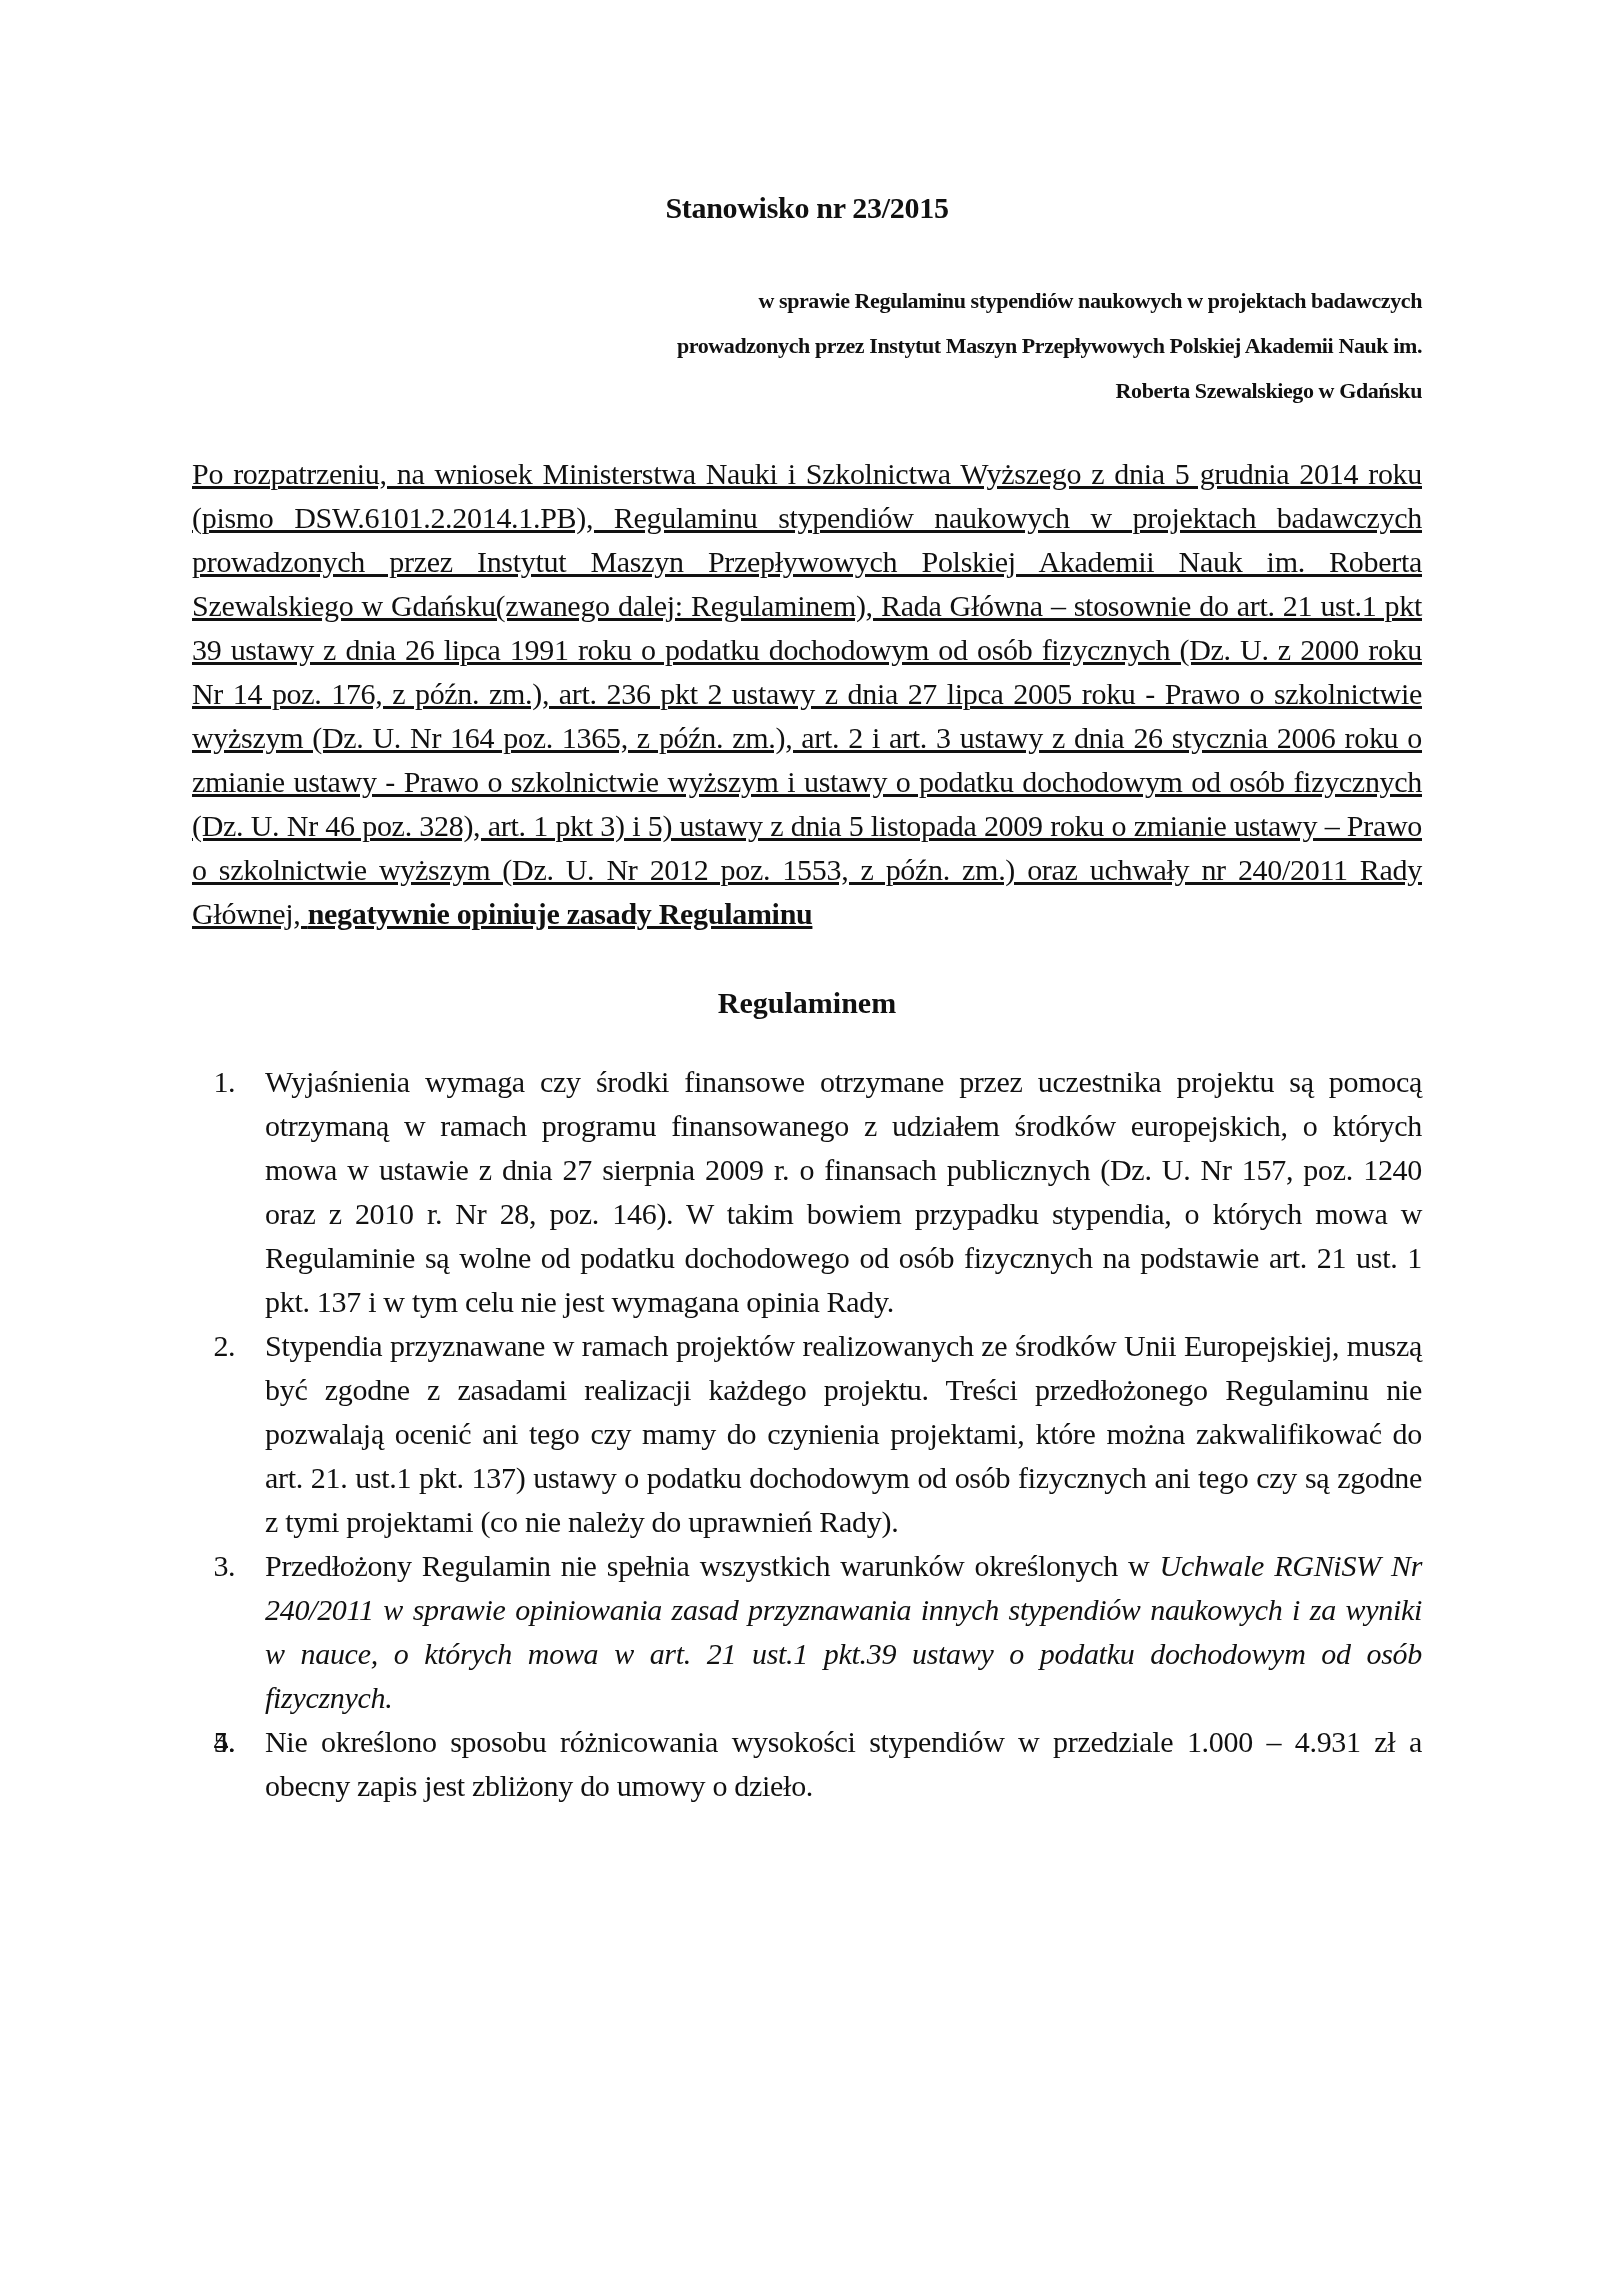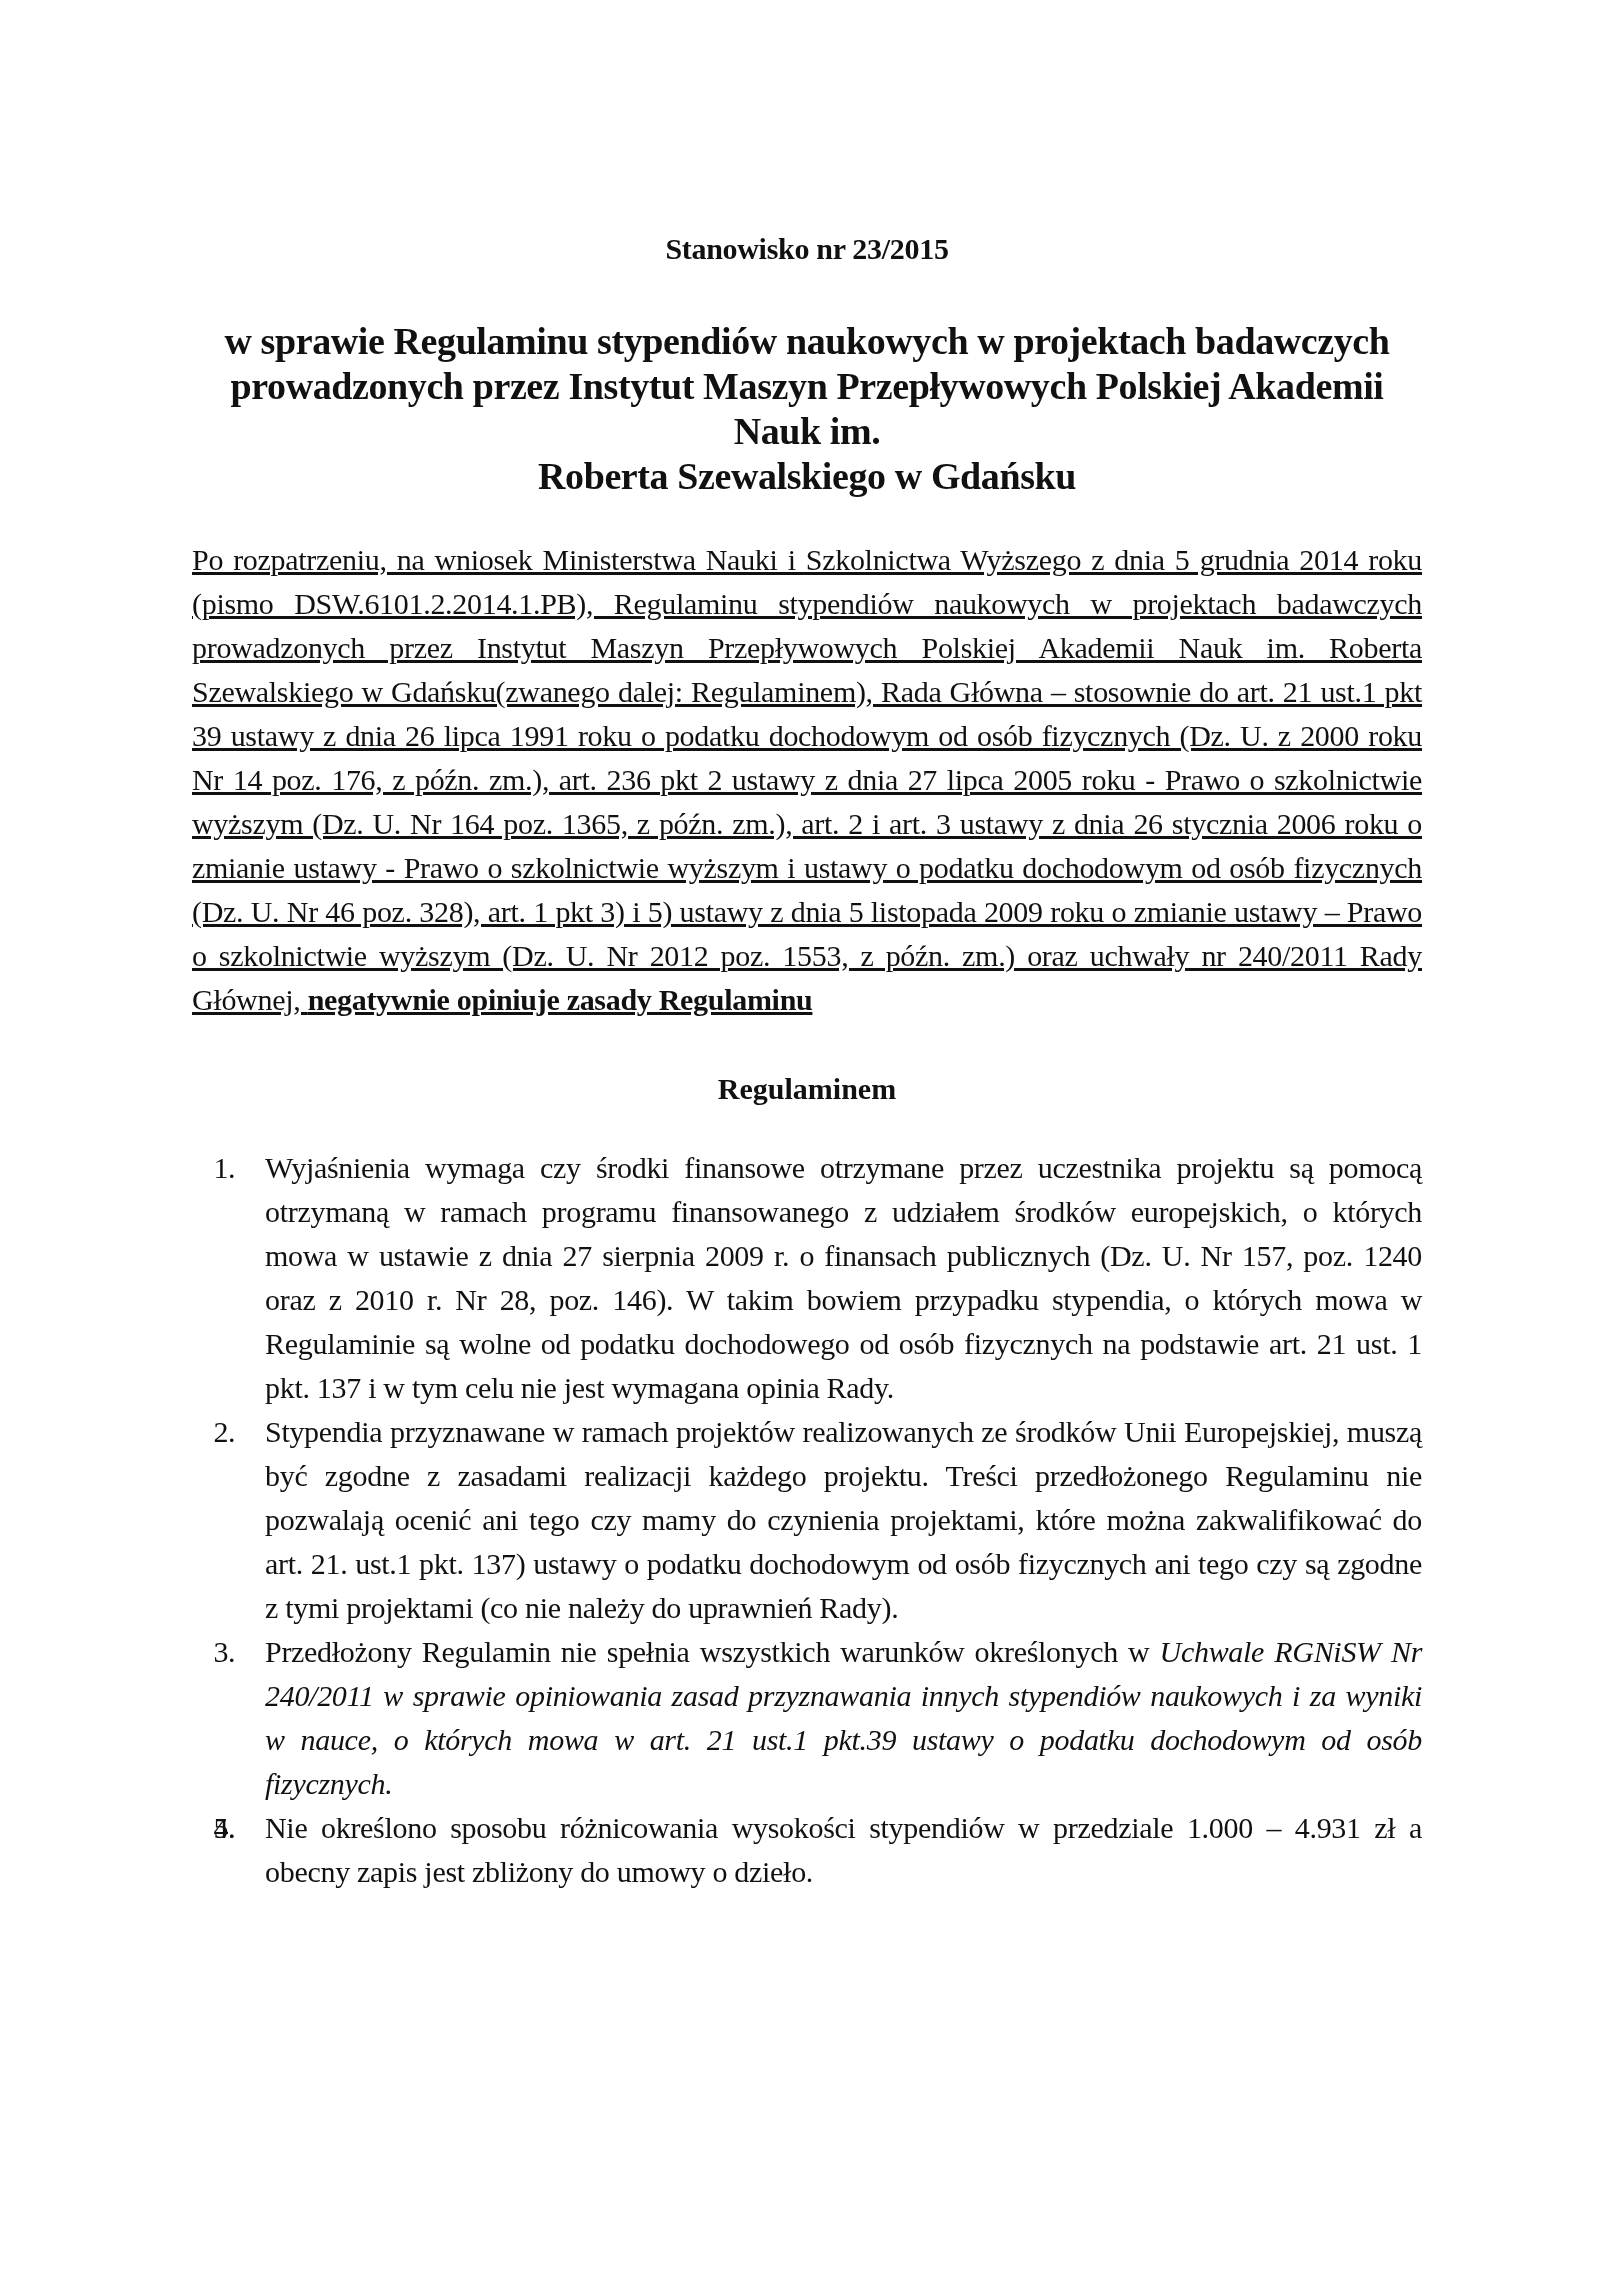--- a/index.html
+++ b/index.html
@@ -9,34 +9,33 @@
       position: relative;
       overflow: hidden;
       font-family: "Liberation Serif", "DejaVu Serif", serif;
       color: #111111;
     }
     .page {
       position: absolute;
       left: 192px;
       top: 187px;
       width: 1230px;
-      margin-top: 41px;
     }
     .title-block {
       text-align: center;
       font-weight: bold;
       font-size: 30px;
       line-height: 41px;
       letter-spacing: -0.3px;
     }
     .subject-block {
       margin-top: 50px;
-      text-align: center;
+      text-align: right;
       font-weight: bold;
-      font-size: 38px;
+      font-size: 22px;
       line-height: 45px;
       letter-spacing: -0.4px;
     }
     .body-para {
       margin-top: 39px;
       text-align: justify;
       font-size: 30px;
       line-height: 44px;
       letter-spacing: -0.3px;
       text-decoration: underline;

